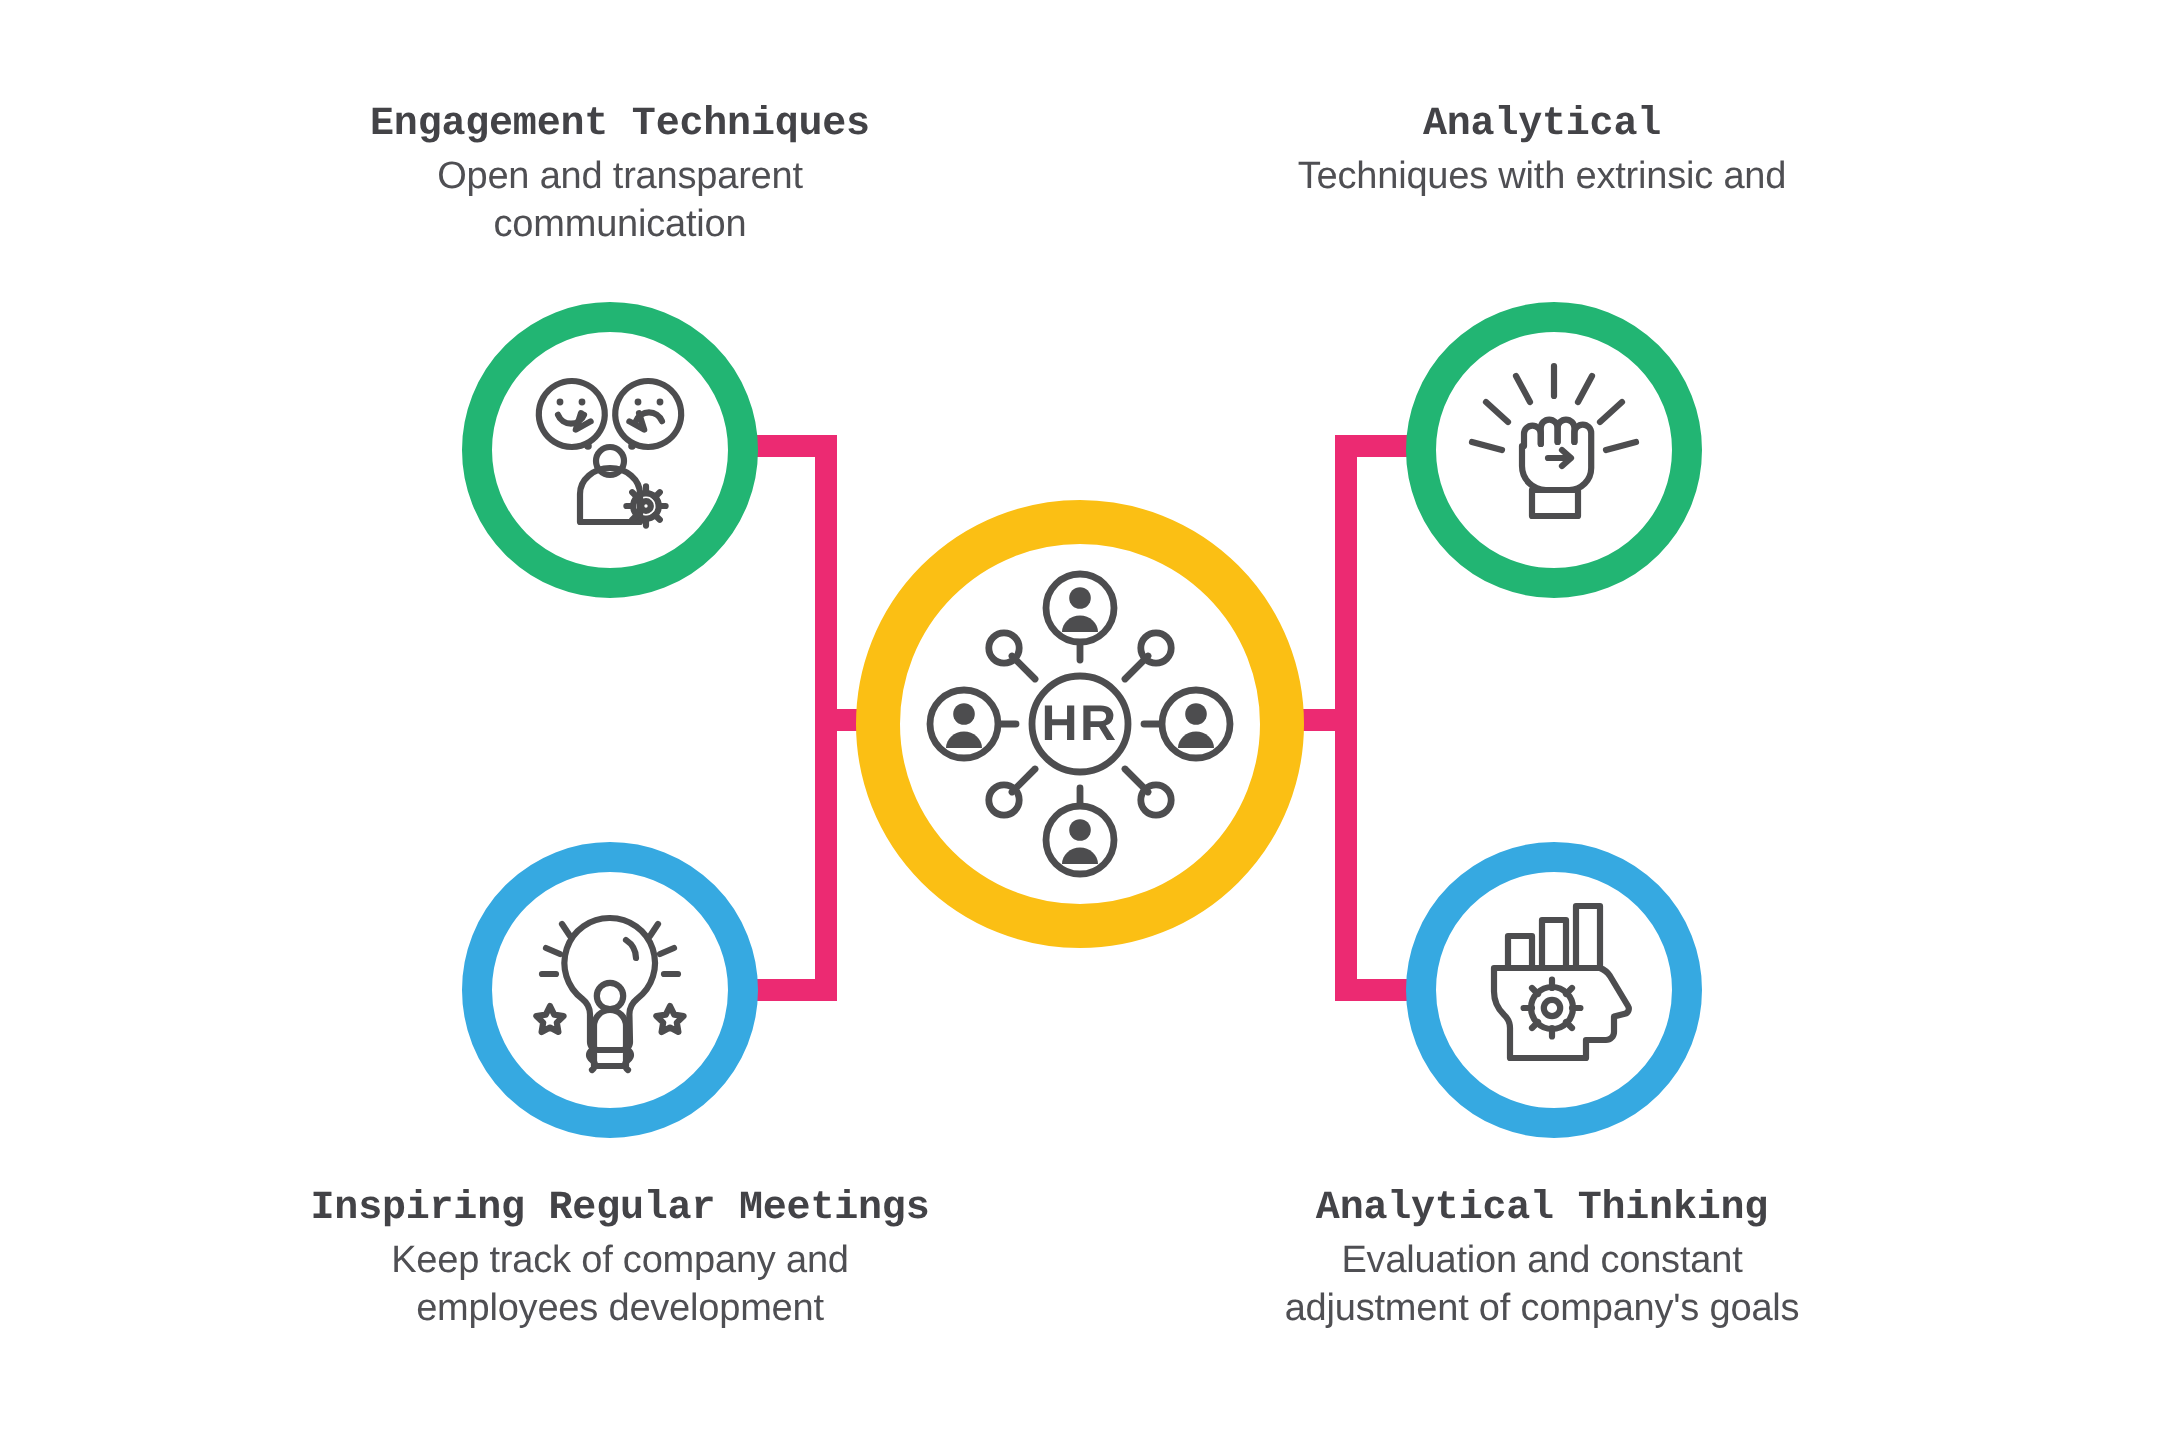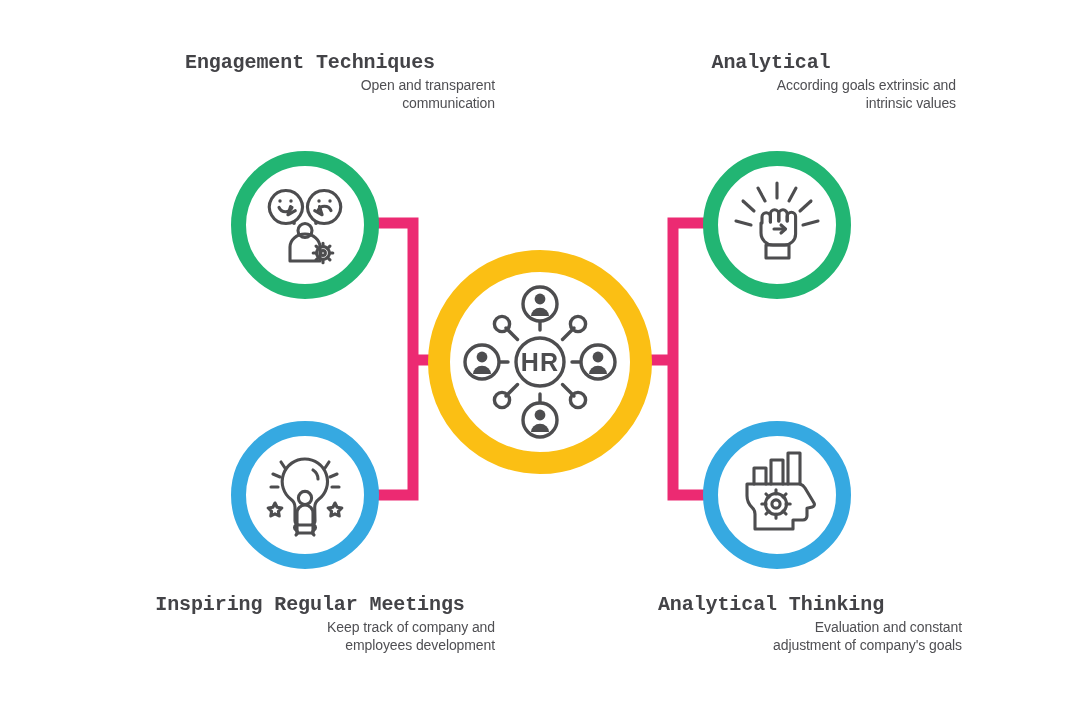--- a/index.html
+++ b/index.html
@@ -73,26 +73,25 @@
   }
   .label-title {
     font-size: 20px;
     font-weight: bold;
     color: #434347;
     margin: 0 0 1px 0;
     letter-spacing: -0.1px;
     font-family: Liberation Mono, monospace;
   }
   .label-desc {
-    font-size: 14px;
+    font-size: 19px;
     font-weight: normal;
     color: #4f4f53;
     margin: 0;
     letter-spacing: -0.1px;
-    text-align: right;
   }
 
   .label-tl { left: 125px; top: 50px;  width: 370px; }
   .label-tr { left: 586px; top: 50px;  width: 370px; }
   .label-bl { left: 125px; top: 592px; width: 370px; }
   .label-br { left: 580px; top: 592px; width: 382px; }
 </style>
 </head>
 <body>
 
@@ -270,22 +269,21 @@
   </div>
 
   <div class="label label-tl">
     <p class="label-title">Engagement Techniques</p>
     <p class="label-desc">Open and transparent</p>
     <p class="label-desc">communication</p>
   </div>
 
   <div class="label label-tr">
     <p class="label-title">Analytical</p>
-    <p class="label-desc">According goals extrinsic and</p>
-    <p class="label-desc">intrinsic values</p>
+    <p class="label-desc">Techniques with extrinsic and</p>
   </div>
 
   <div class="label label-bl">
     <p class="label-title">Inspiring Regular Meetings</p>
     <p class="label-desc">Keep track of company and</p>
     <p class="label-desc">employees development</p>
   </div>
 
   <div class="label label-br">
     <p class="label-title">Analytical Thinking</p>

